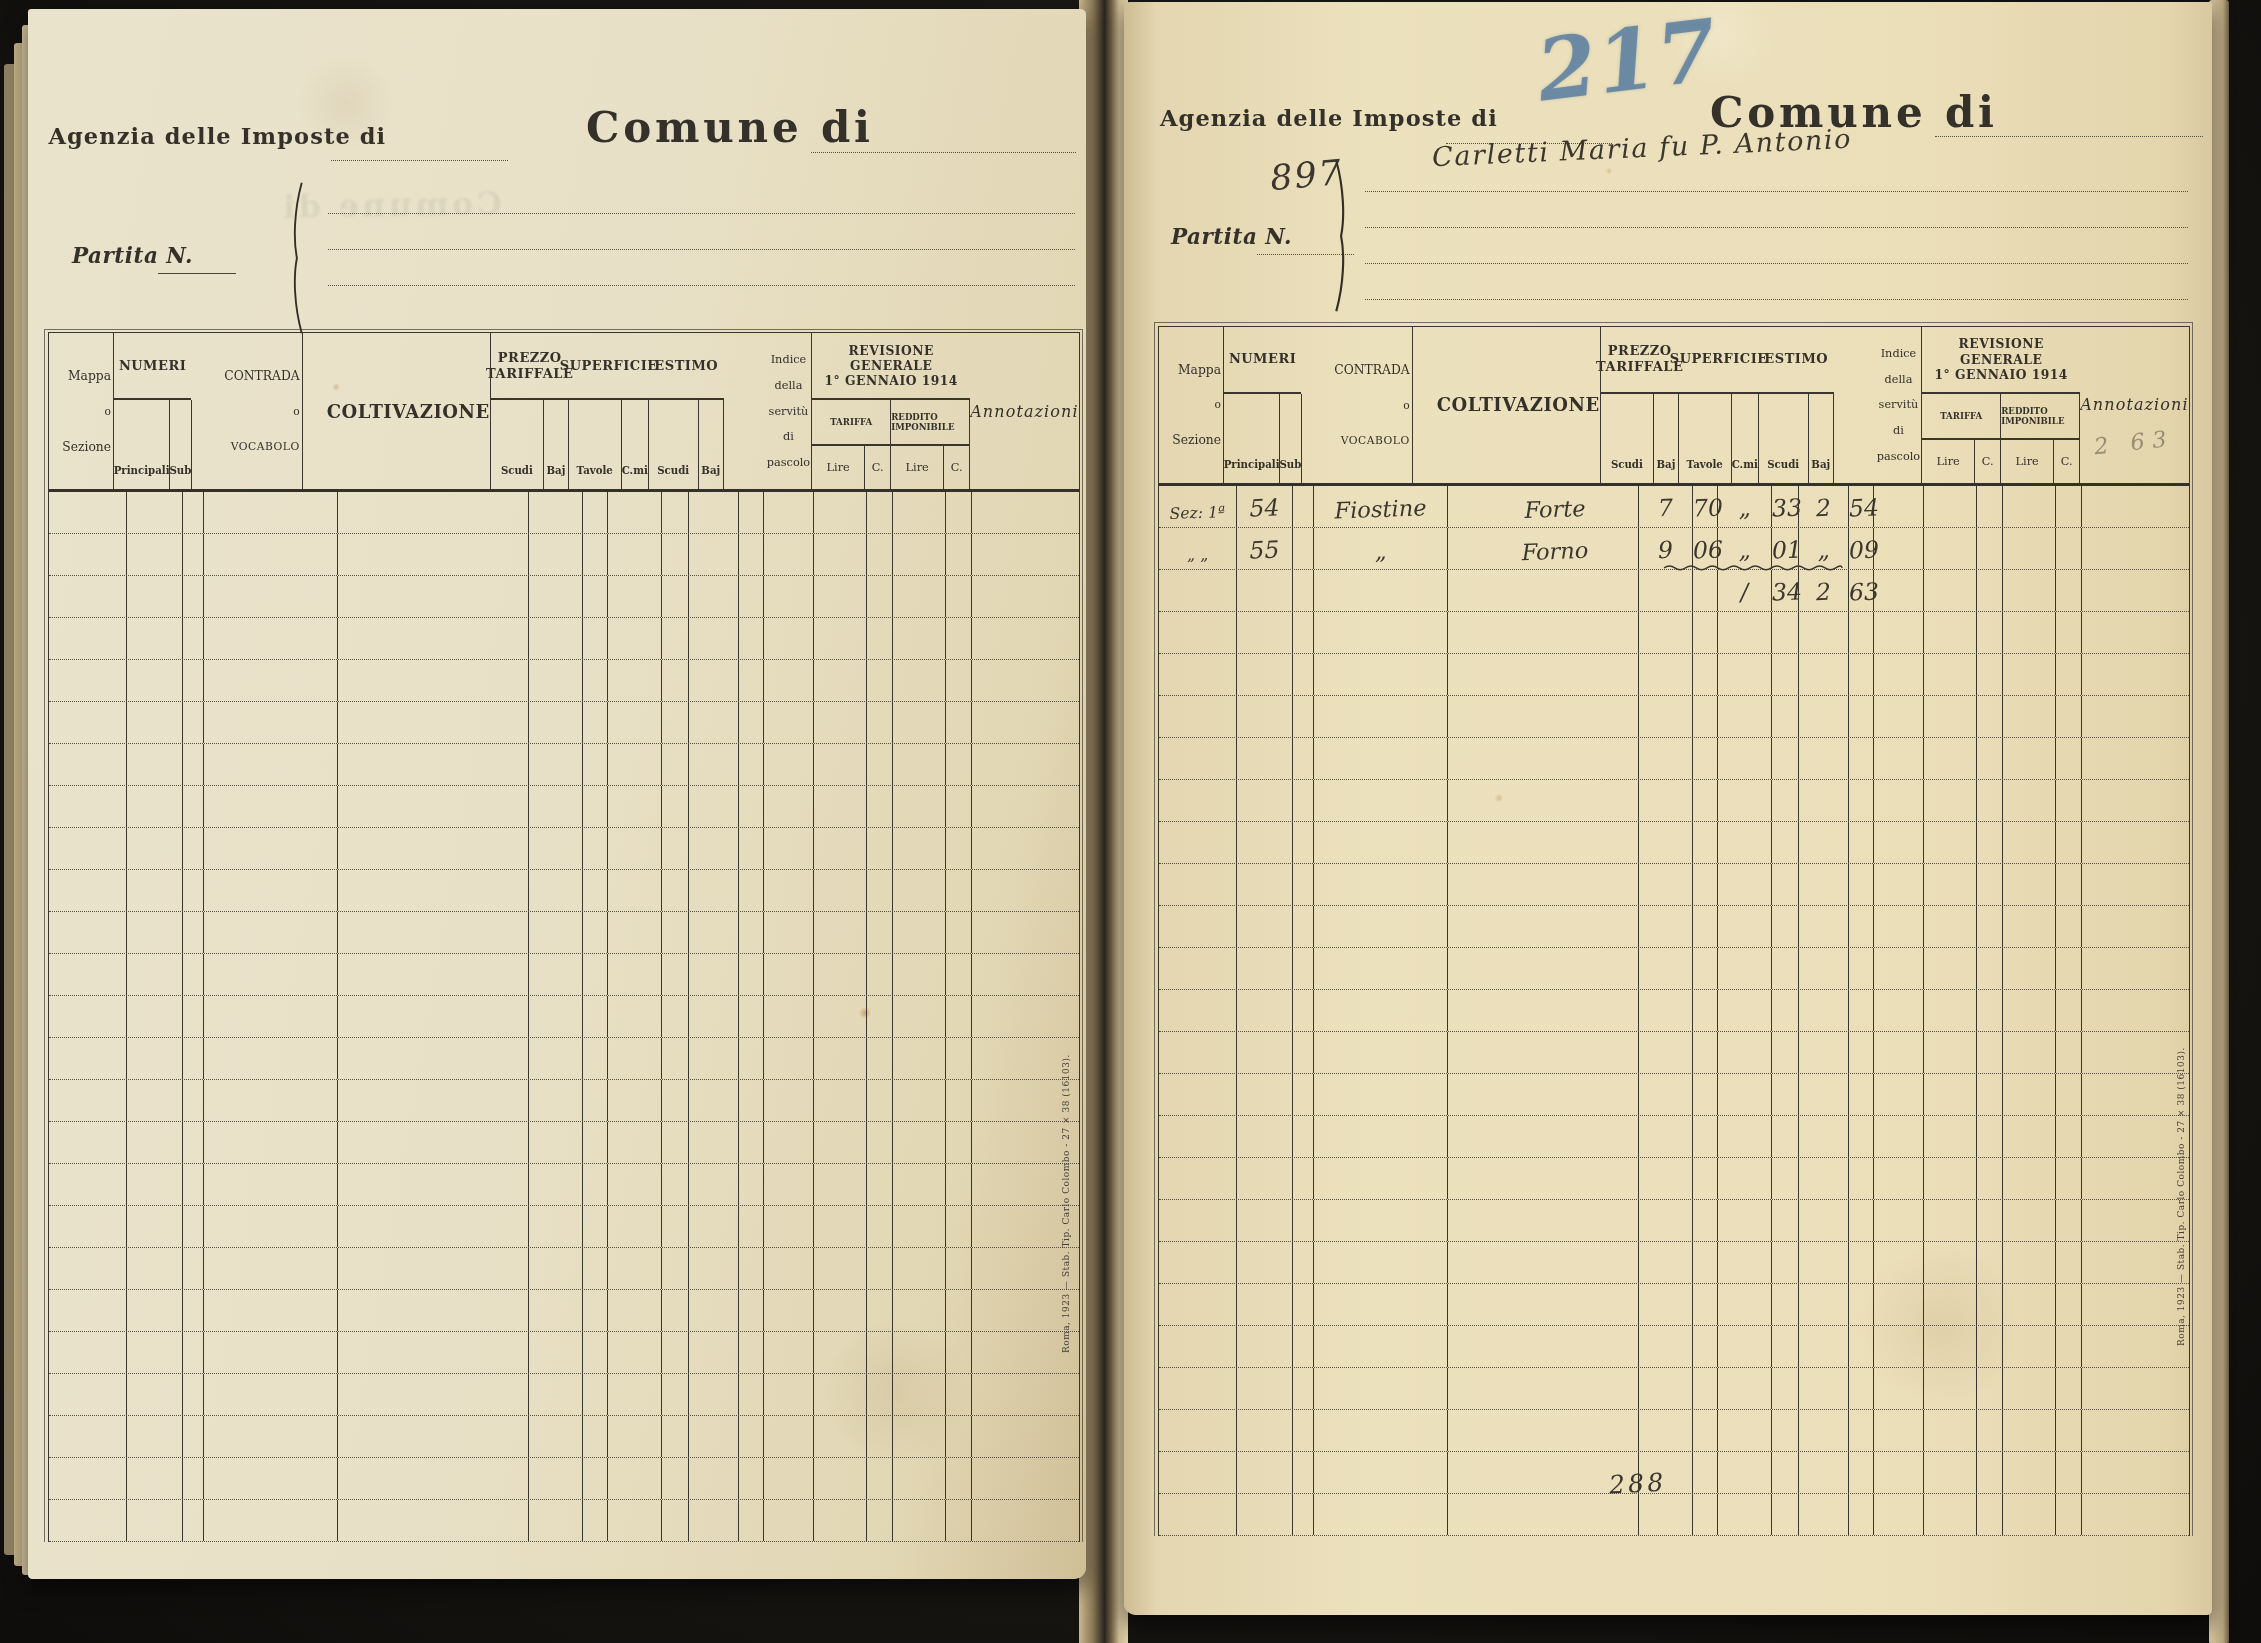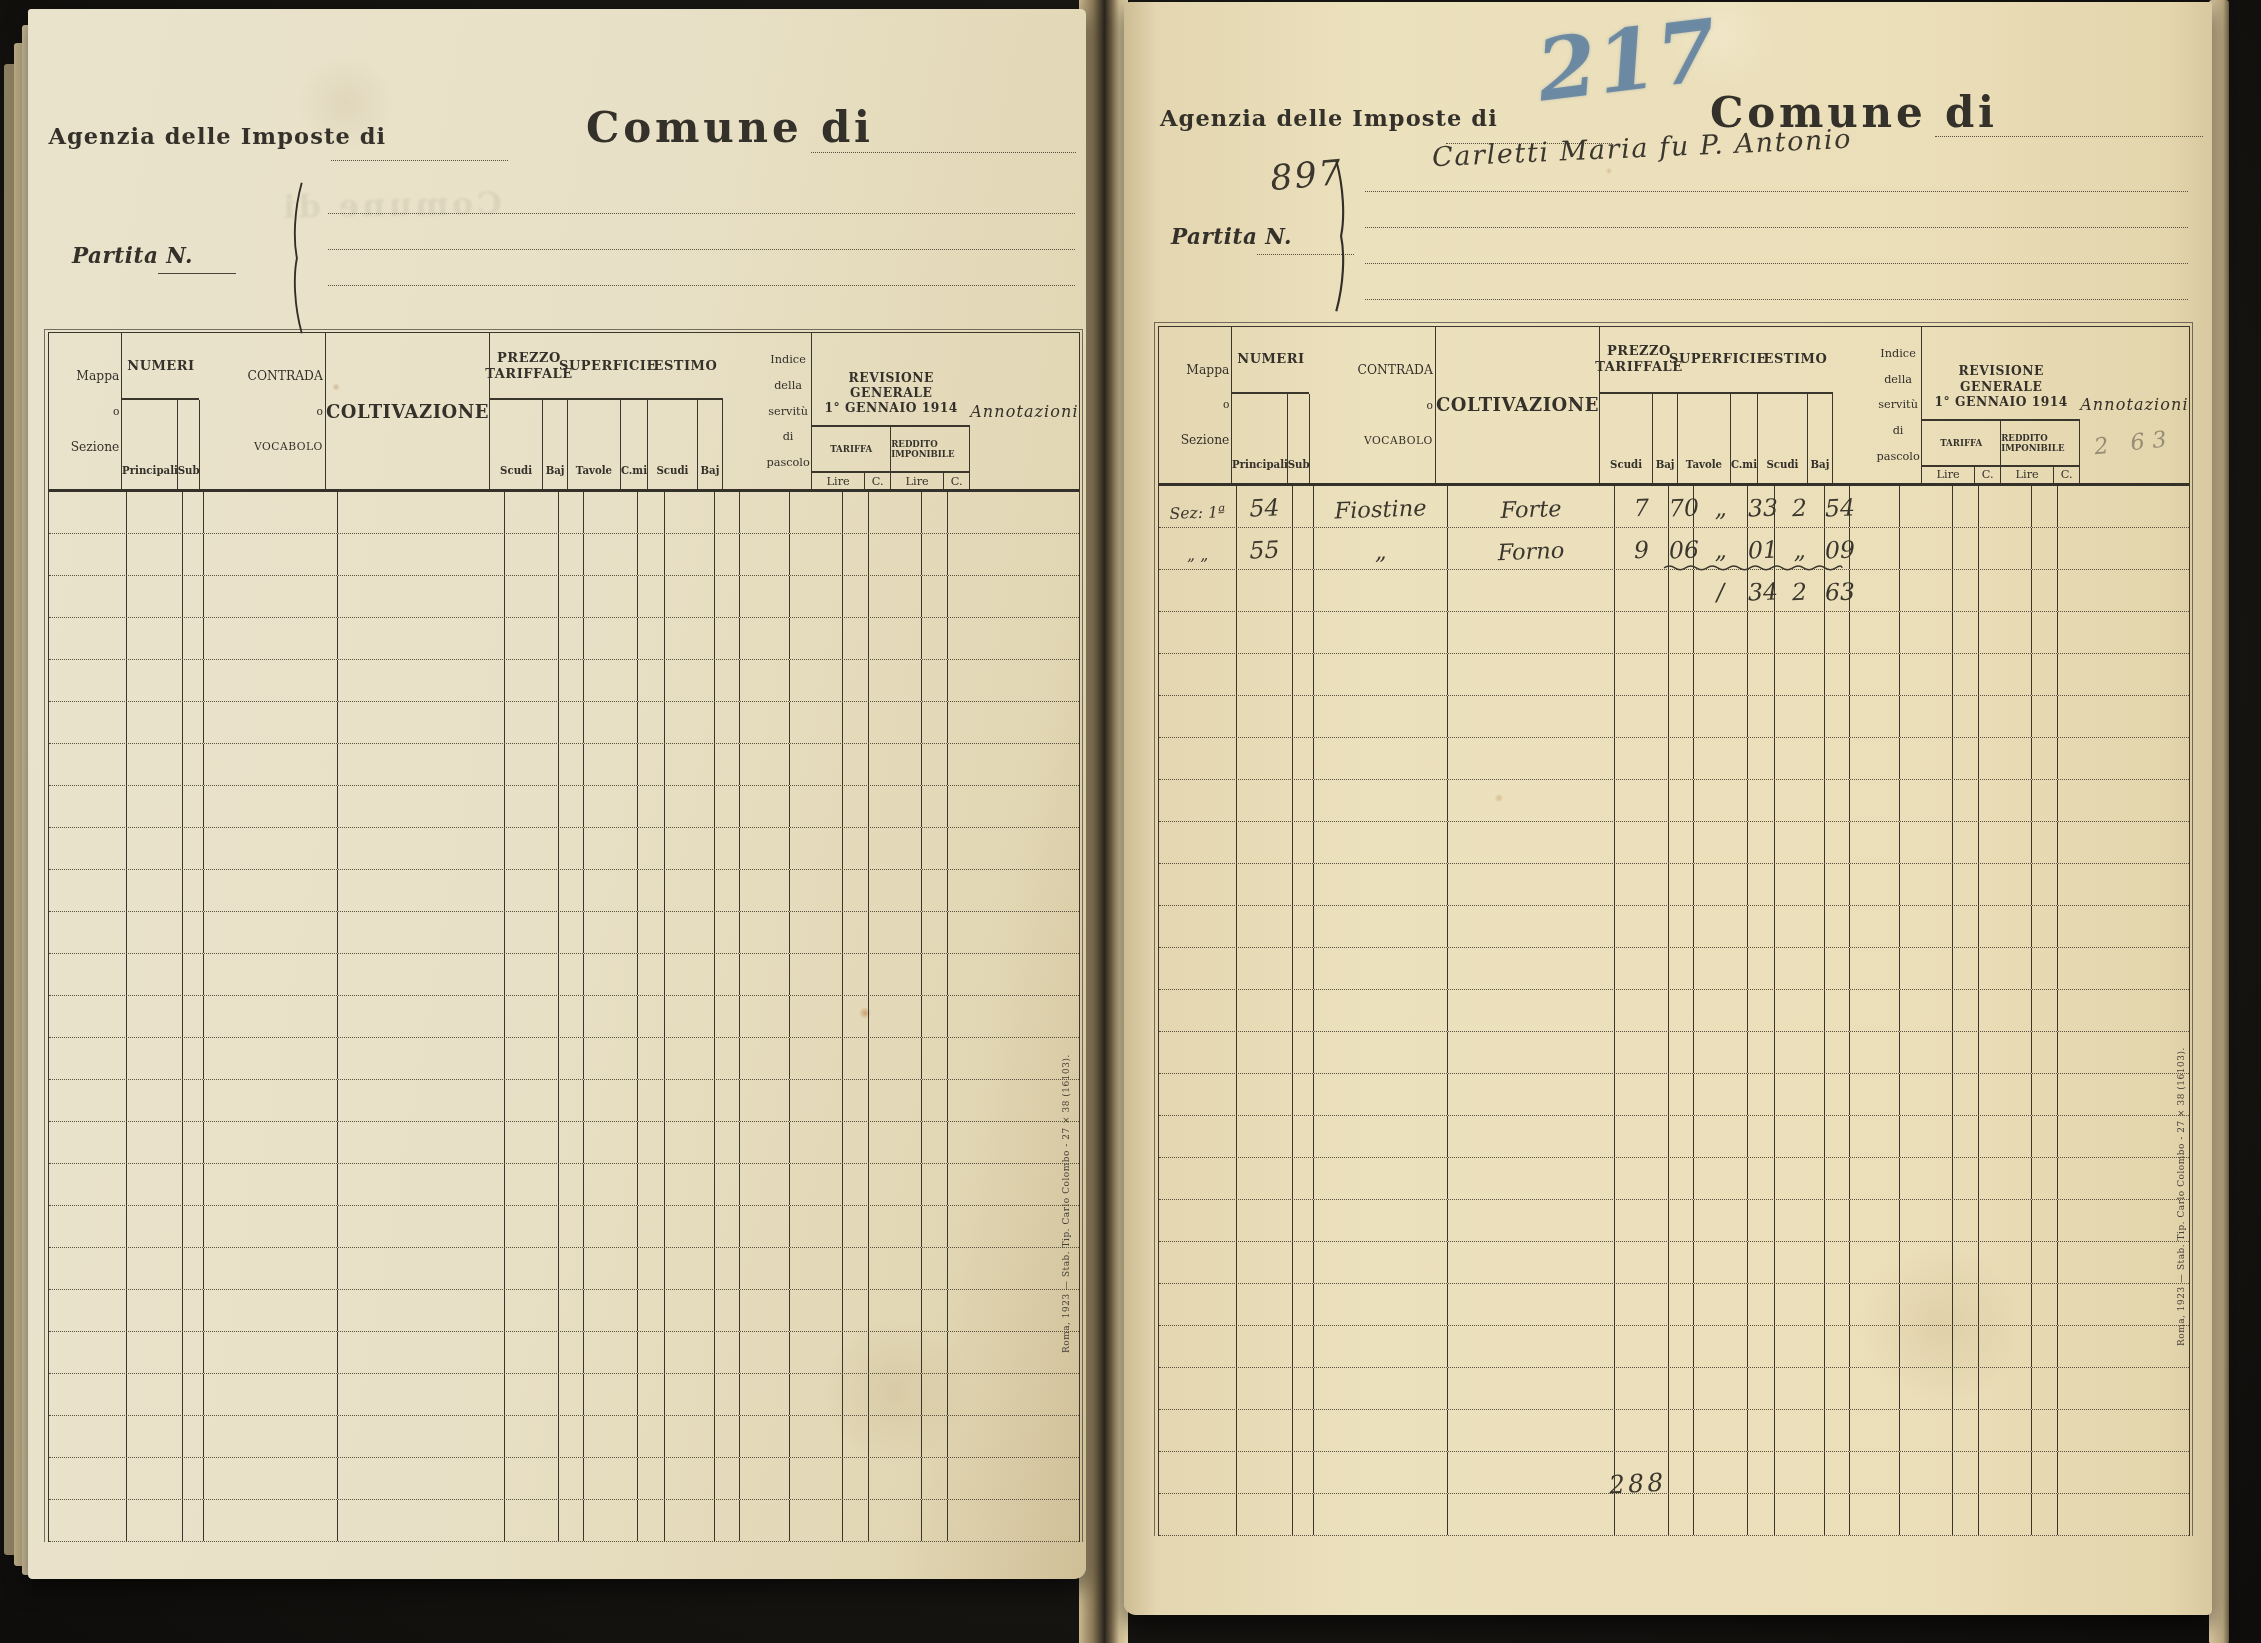--- a/index.html
+++ b/index.html
@@ -87,21 +87,21 @@
   .t-body{}
   .t-row{display:flex;height:42px;border-bottom:1.1px dotted var(--dot);}
   .t-cell{position:relative;border-right:1.1px solid var(--line);height:100%;}
   .hleaf{border-right:1.1px solid var(--line);}
 
   
   .c-sezione{width:78px;}
   .c-principali{width:56px;border-right-width:0.5px;}
   .c-sub{width:21.5px;}
   .c-contrada{width:134px;}
-  .c-coltivazione{width:167px;border-right-width:1.6px;}
+  .c-coltivazione{width:167px;border-right-width:1.6px;margin-left:24px;}
   .c-prezzo_scudi{width:54px;border-right-width:0.5px;}
   .c-prezzo_baj{width:25px;border-right-width:1.6px;}
   .c-sup_tavole{width:54px;border-right-width:0.5px;}
   .c-sup_cmi{width:27px;border-right-width:1.6px;}
   .c-estimo_scudi{width:50px;border-right-width:0.5px;}
   .c-estimo_baj{width:25px;}
   .c-indice{width:50px;}
   .c-tariffa_lire{width:53px;border-right-width:0.5px;}
   .c-tariffa_c{width:26px;}
   .c-reddito_lire{width:53px;border-right-width:0.5px;}
@@ -113,21 +113,21 @@
   .hstack .small-o{font-size:10.7px;}
   .hstack .sub-word{font-size:10.7px;letter-spacing:0.5px;}
   .h-colt{display:flex;align-items:center;justify-content:center;font-size:18px;font-weight:bold;letter-spacing:0.5px;}
   .h-annot{display:flex;align-items:center;justify-content:center;font-size:16px;font-style:italic;letter-spacing:1.1px;}
   .h-indice{display:flex;flex-direction:column;justify-content:space-evenly;align-items:center;padding:7.5px 1.1px;font-size:11.3px;text-align:center;margin-left:42px;}
   .hgroup{display:flex;flex-direction:column;}
   .g-numeri{width:77px;}
   .g-prezzo{width:78px;}
   .g-sup{width:80px;}
   .g-estimo{width:75px;}
-  .g-rev{width:159px;margin-top:27px;}
+  .g-rev{width:159px;}
   .g-title{height:67px;display:flex;flex-direction:column;align-items:center;justify-content:center;border-bottom:2.1px double var(--line);font-weight:bold;font-size:13px;text-align:center;line-height:1.25;letter-spacing:0.5px;padding:0 2.1px;}
   .g-sub{flex:1;display:flex;}
   .g-sub .hleaf{height:100%;display:flex;align-items:flex-end;justify-content:center;padding-bottom:13px;font-size:10.2px;font-weight:bold;text-align:center;}
   .g-rev .g-title{font-size:12.3px;}
   .g-rev-mid{height:46px;display:flex;}
   .g-mid-cell{display:flex;align-items:center;justify-content:center;font-size:8.6px;font-weight:bold;border-bottom:2.1px double var(--line);letter-spacing:0;}
   .g-tariffa{width:79px;border-right:1.1px solid var(--line);}
   .g-reddito{width:79px;border-right:1.6px solid var(--line);}
   .g-rev-bot{flex:1;display:flex;}
   .g-rev-bot .hleaf{height:100%;display:flex;align-items:center;justify-content:center;font-size:11.3px;}

